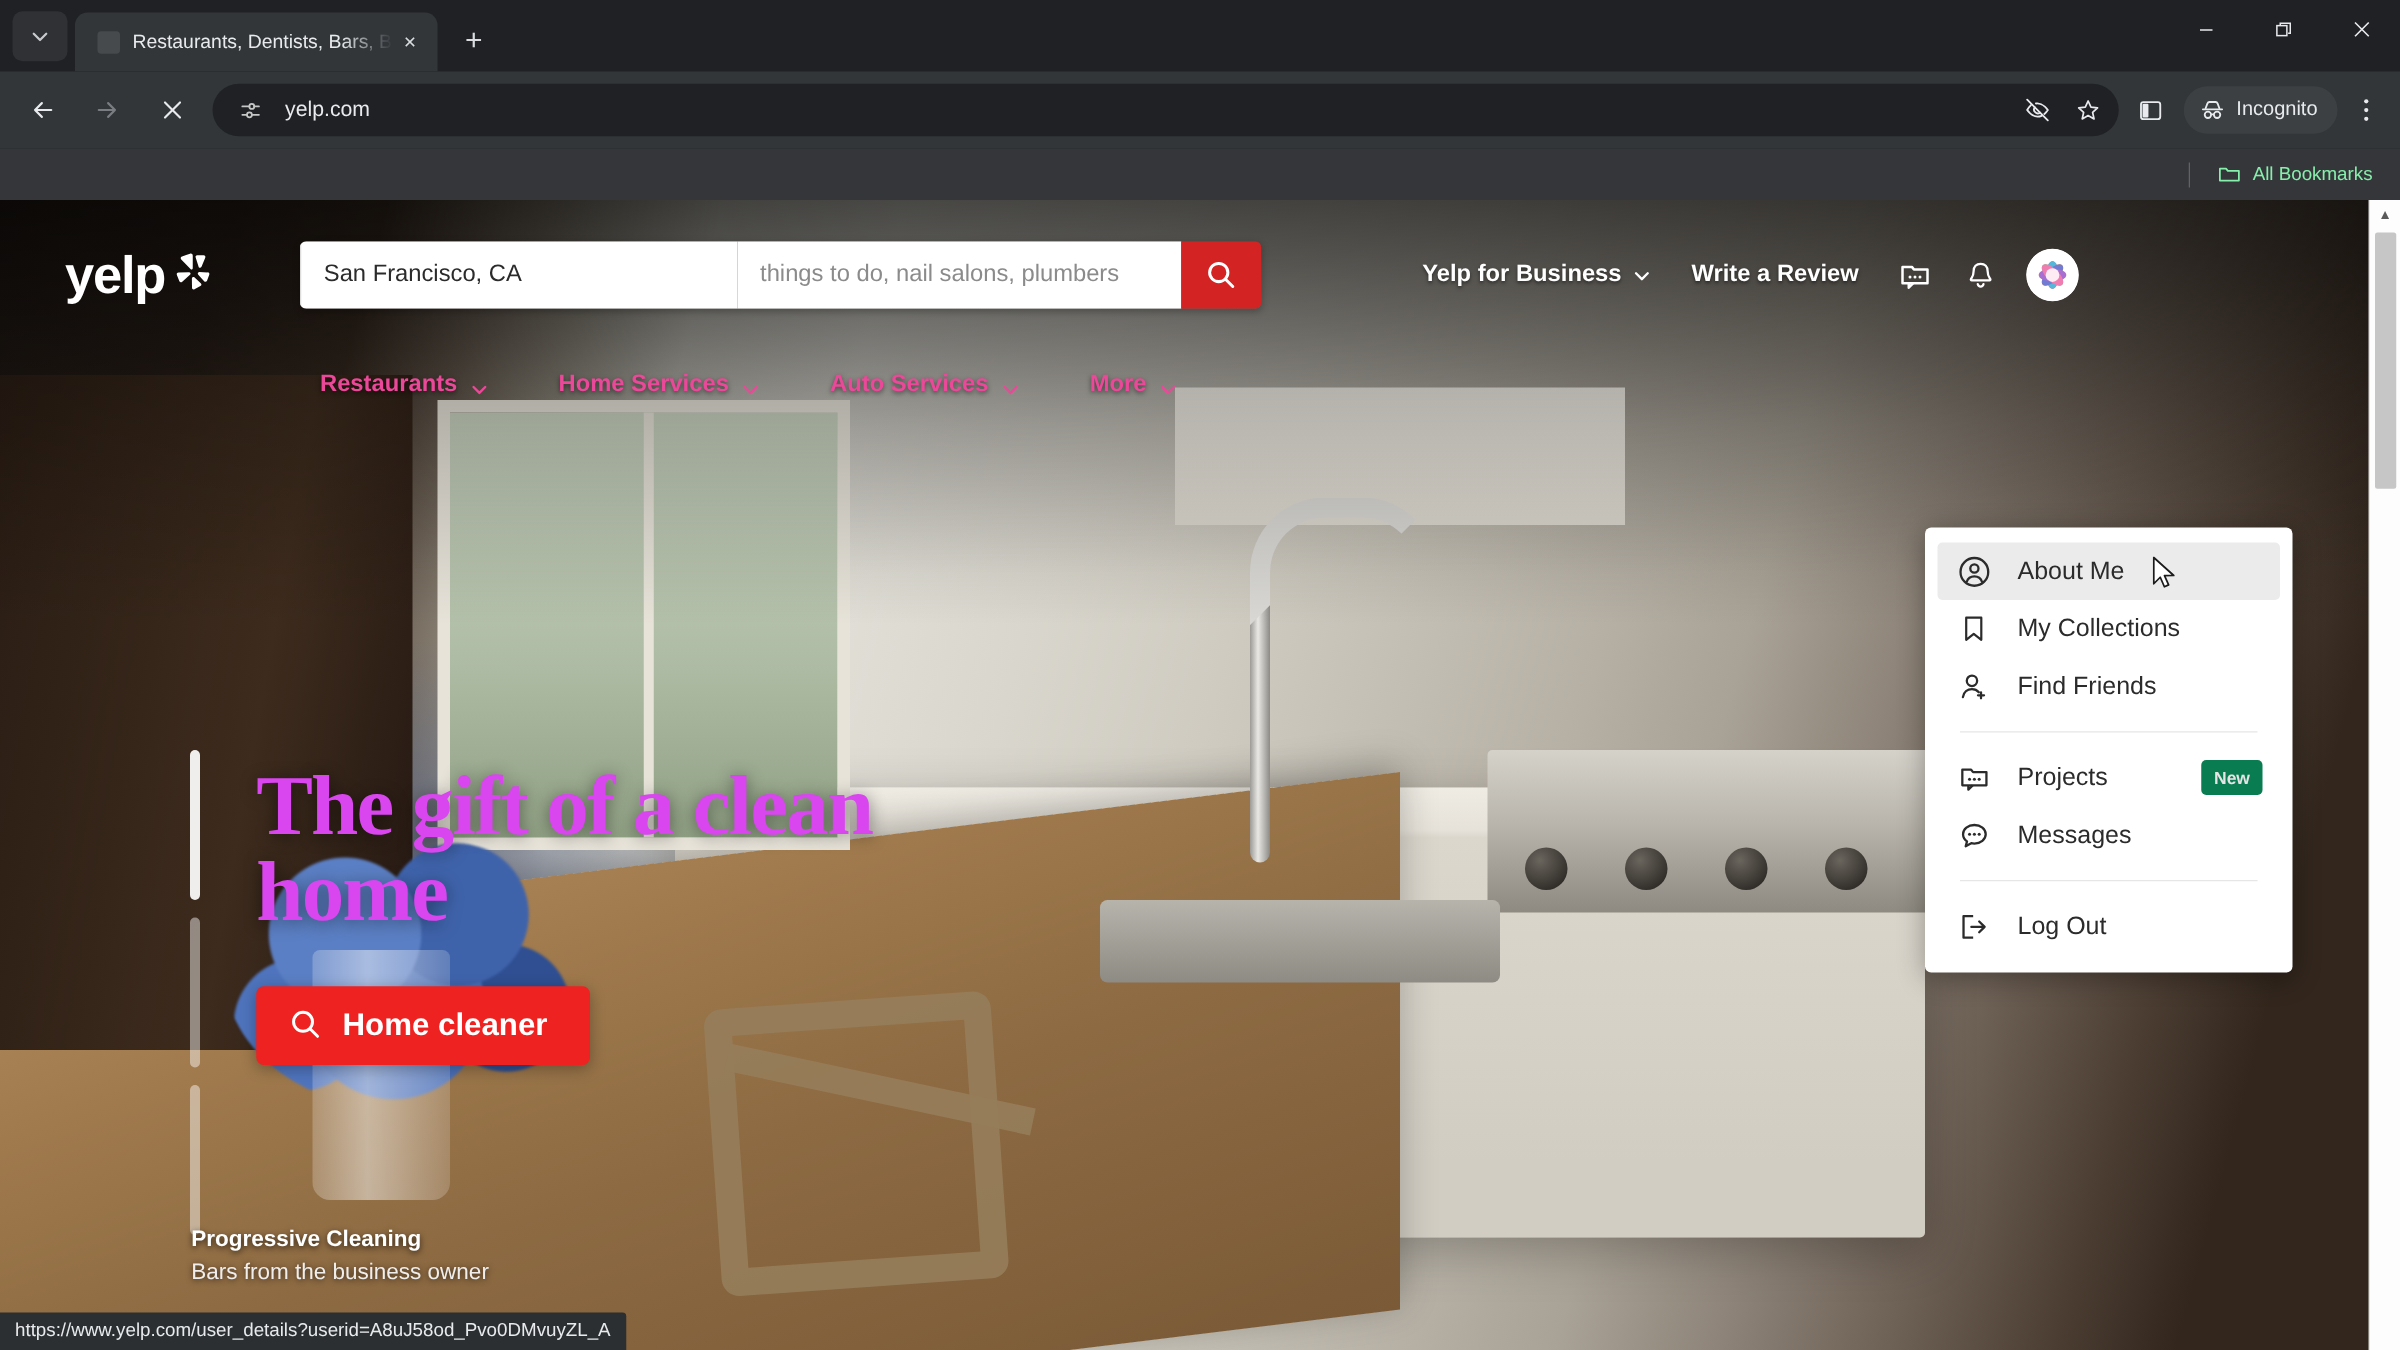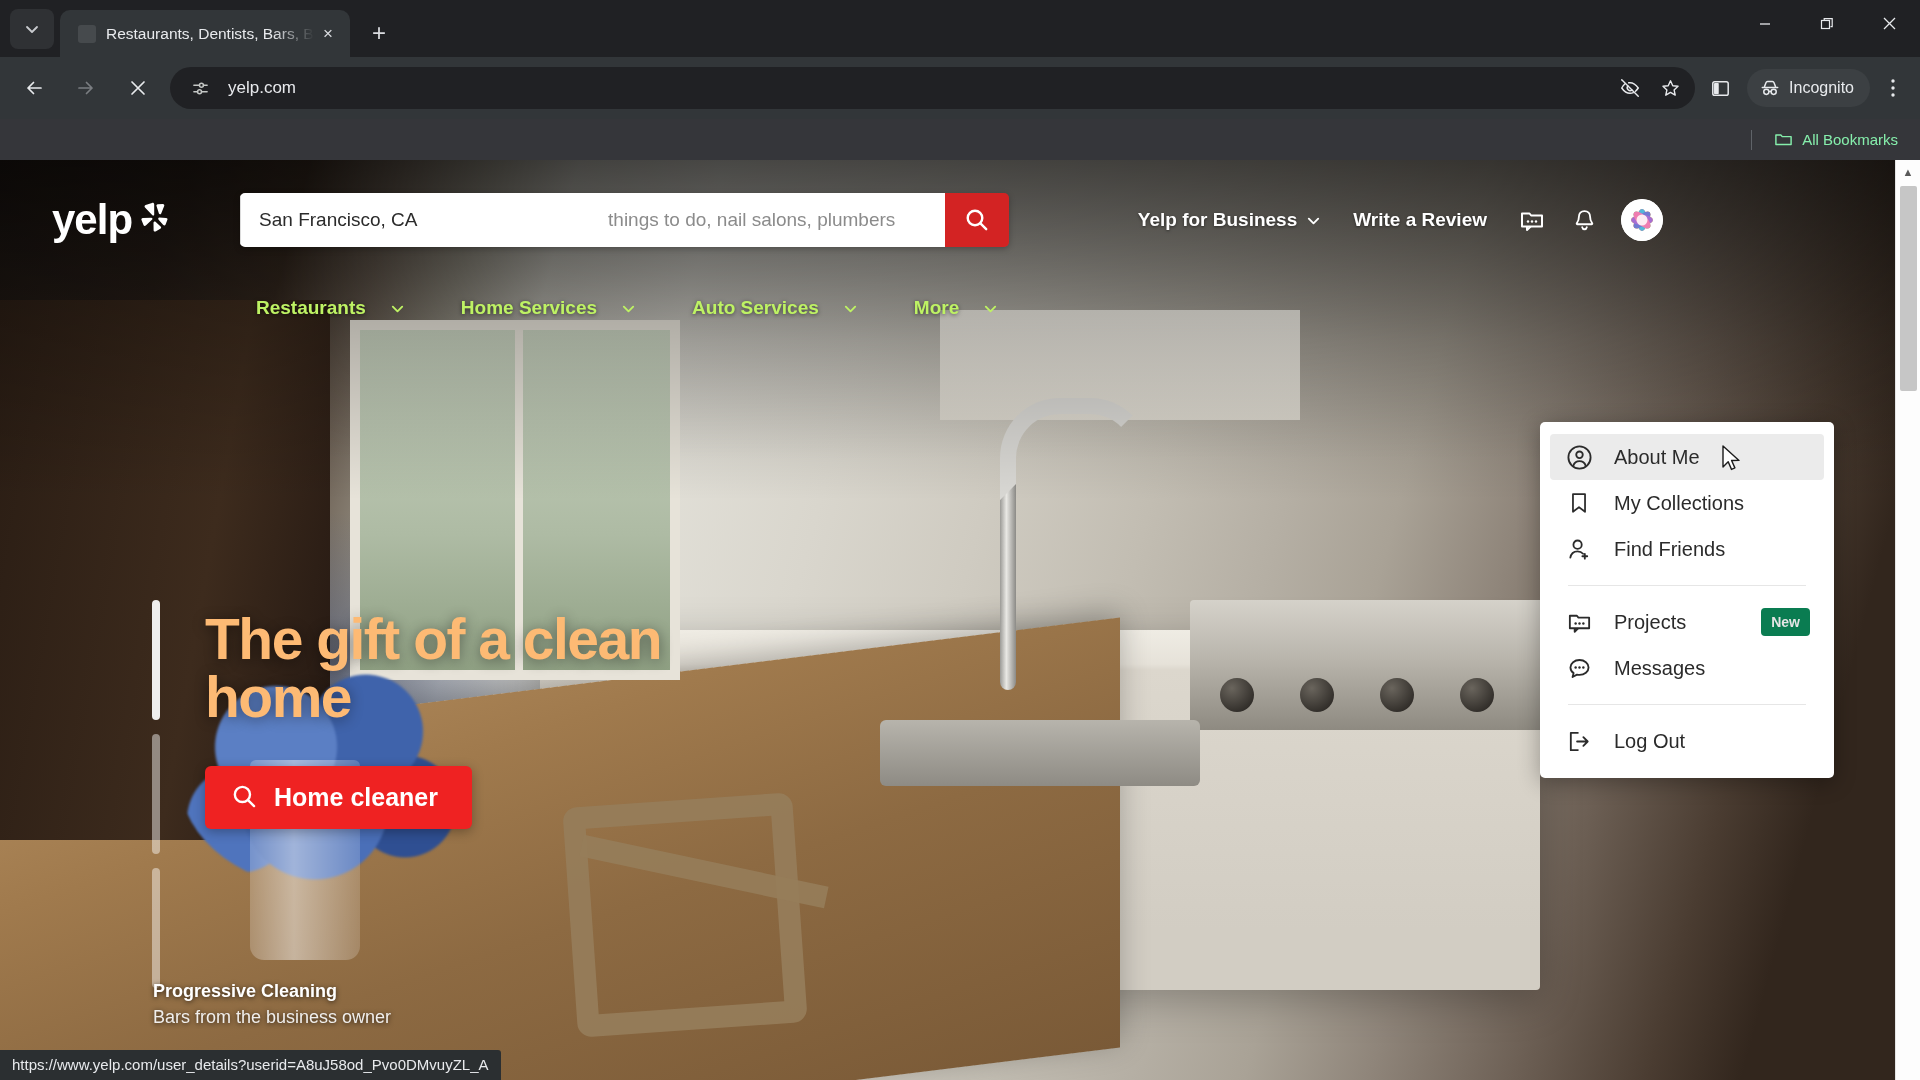--- a/index.html
+++ b/index.html
@@ -254,36 +254,36 @@
     background: #fff; display: flex; align-items: center; justify-content: center;
     overflow: hidden; flex: 0 0 42px;
   }
 
   
   .cat-nav {
     position: absolute; left: 0; top: 120px; width: 1895px; height: 56px; z-index: 4;
     display: flex; align-items: center; padding-left: 228px; gap: 0;
   }
   .cat-item {
-    color: #bef264; font-size: 19px; font-weight: bold; cursor: pointer;
-    display: flex; align-items: center; gap: 24px; padding: 8px 28px;
+    color: #ec4899; font-size: 19px; font-weight: bold; cursor: pointer;
+    display: flex; align-items: flex-end; gap: 10px; padding: 8px 28px;
     text-shadow: 0 1px 4px rgba(0,0,0,0.55); white-space: nowrap;
   }
 
   
   .hero-bars { position: absolute; left: 152px; top: 440px; width: 8px; z-index: 3; }
   .hero-bar {
     width: 8px; height: 120px; border-radius: 4px; margin-bottom: 14px;
     background: rgba(255,255,255,0.45);
   }
   .hero-bar.active { background: rgba(255,255,255,0.92); }
   .hero-copy { position: absolute; left: 205px; top: 450px; z-index: 3; width: 640px; }
   .hero-title {
-    color: #fdba74; font-size: 57px; line-height: 1.02; font-weight: bold;
-    letter-spacing: -1.5px; text-shadow: 0 2px 14px rgba(0,0,0,0.45);
+    color: #d946ef; font-size: 68px; line-height: 1.02; font-weight: bold;
+    letter-spacing: -1.5px; text-shadow: 0 2px 14px rgba(0,0,0,0.45); font-family: Liberation Serif, serif;
   }
   .hero-cta {
     margin-top: 40px; display: inline-flex; align-items: flex-start; gap: 16px;
     background: #ef2222; color: #fff; font-size: 25px; font-weight: bold;
     padding: 17px 34px 17px 26px; border-radius: 6px; cursor: pointer;
     box-shadow: 0 3px 12px rgba(0,0,0,0.3);
   }
   .hero-credit { position: absolute; left: 153px; bottom: 52px; z-index: 3; }
   .credit-name {
     color: #fff; font-size: 18px; font-weight: bold; text-shadow: 0 1px 5px rgba(0,0,0,0.7);

